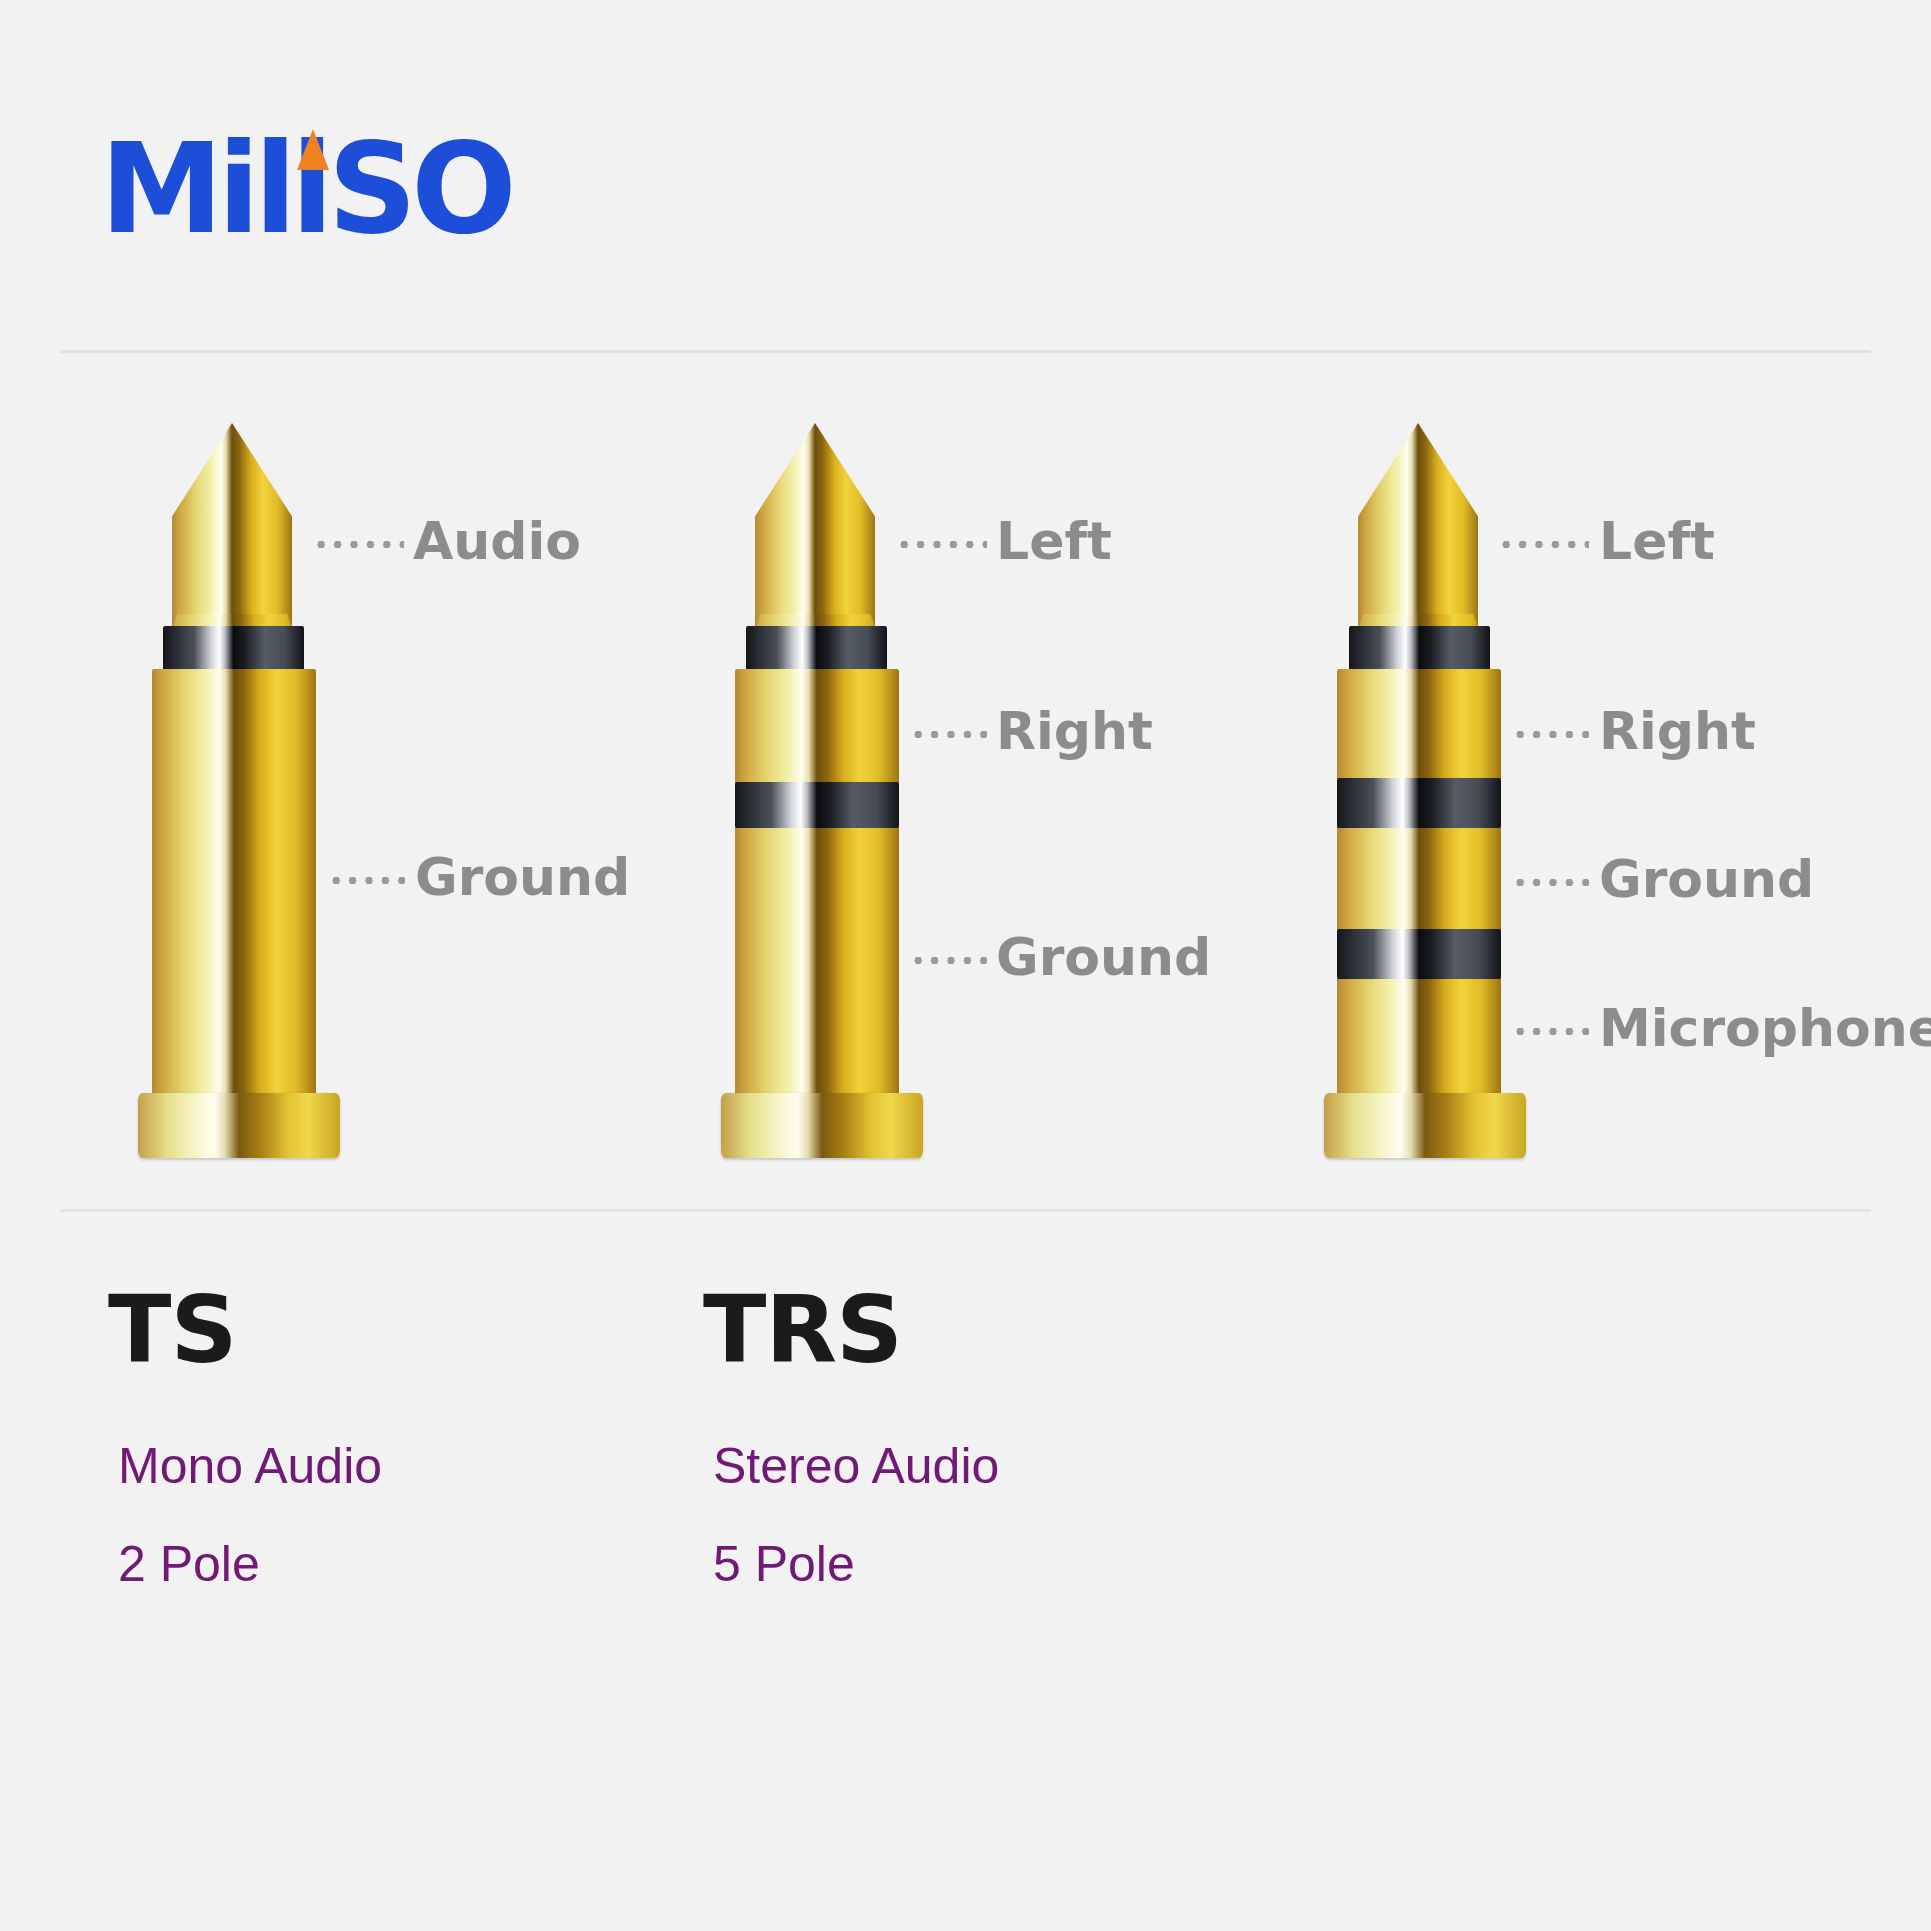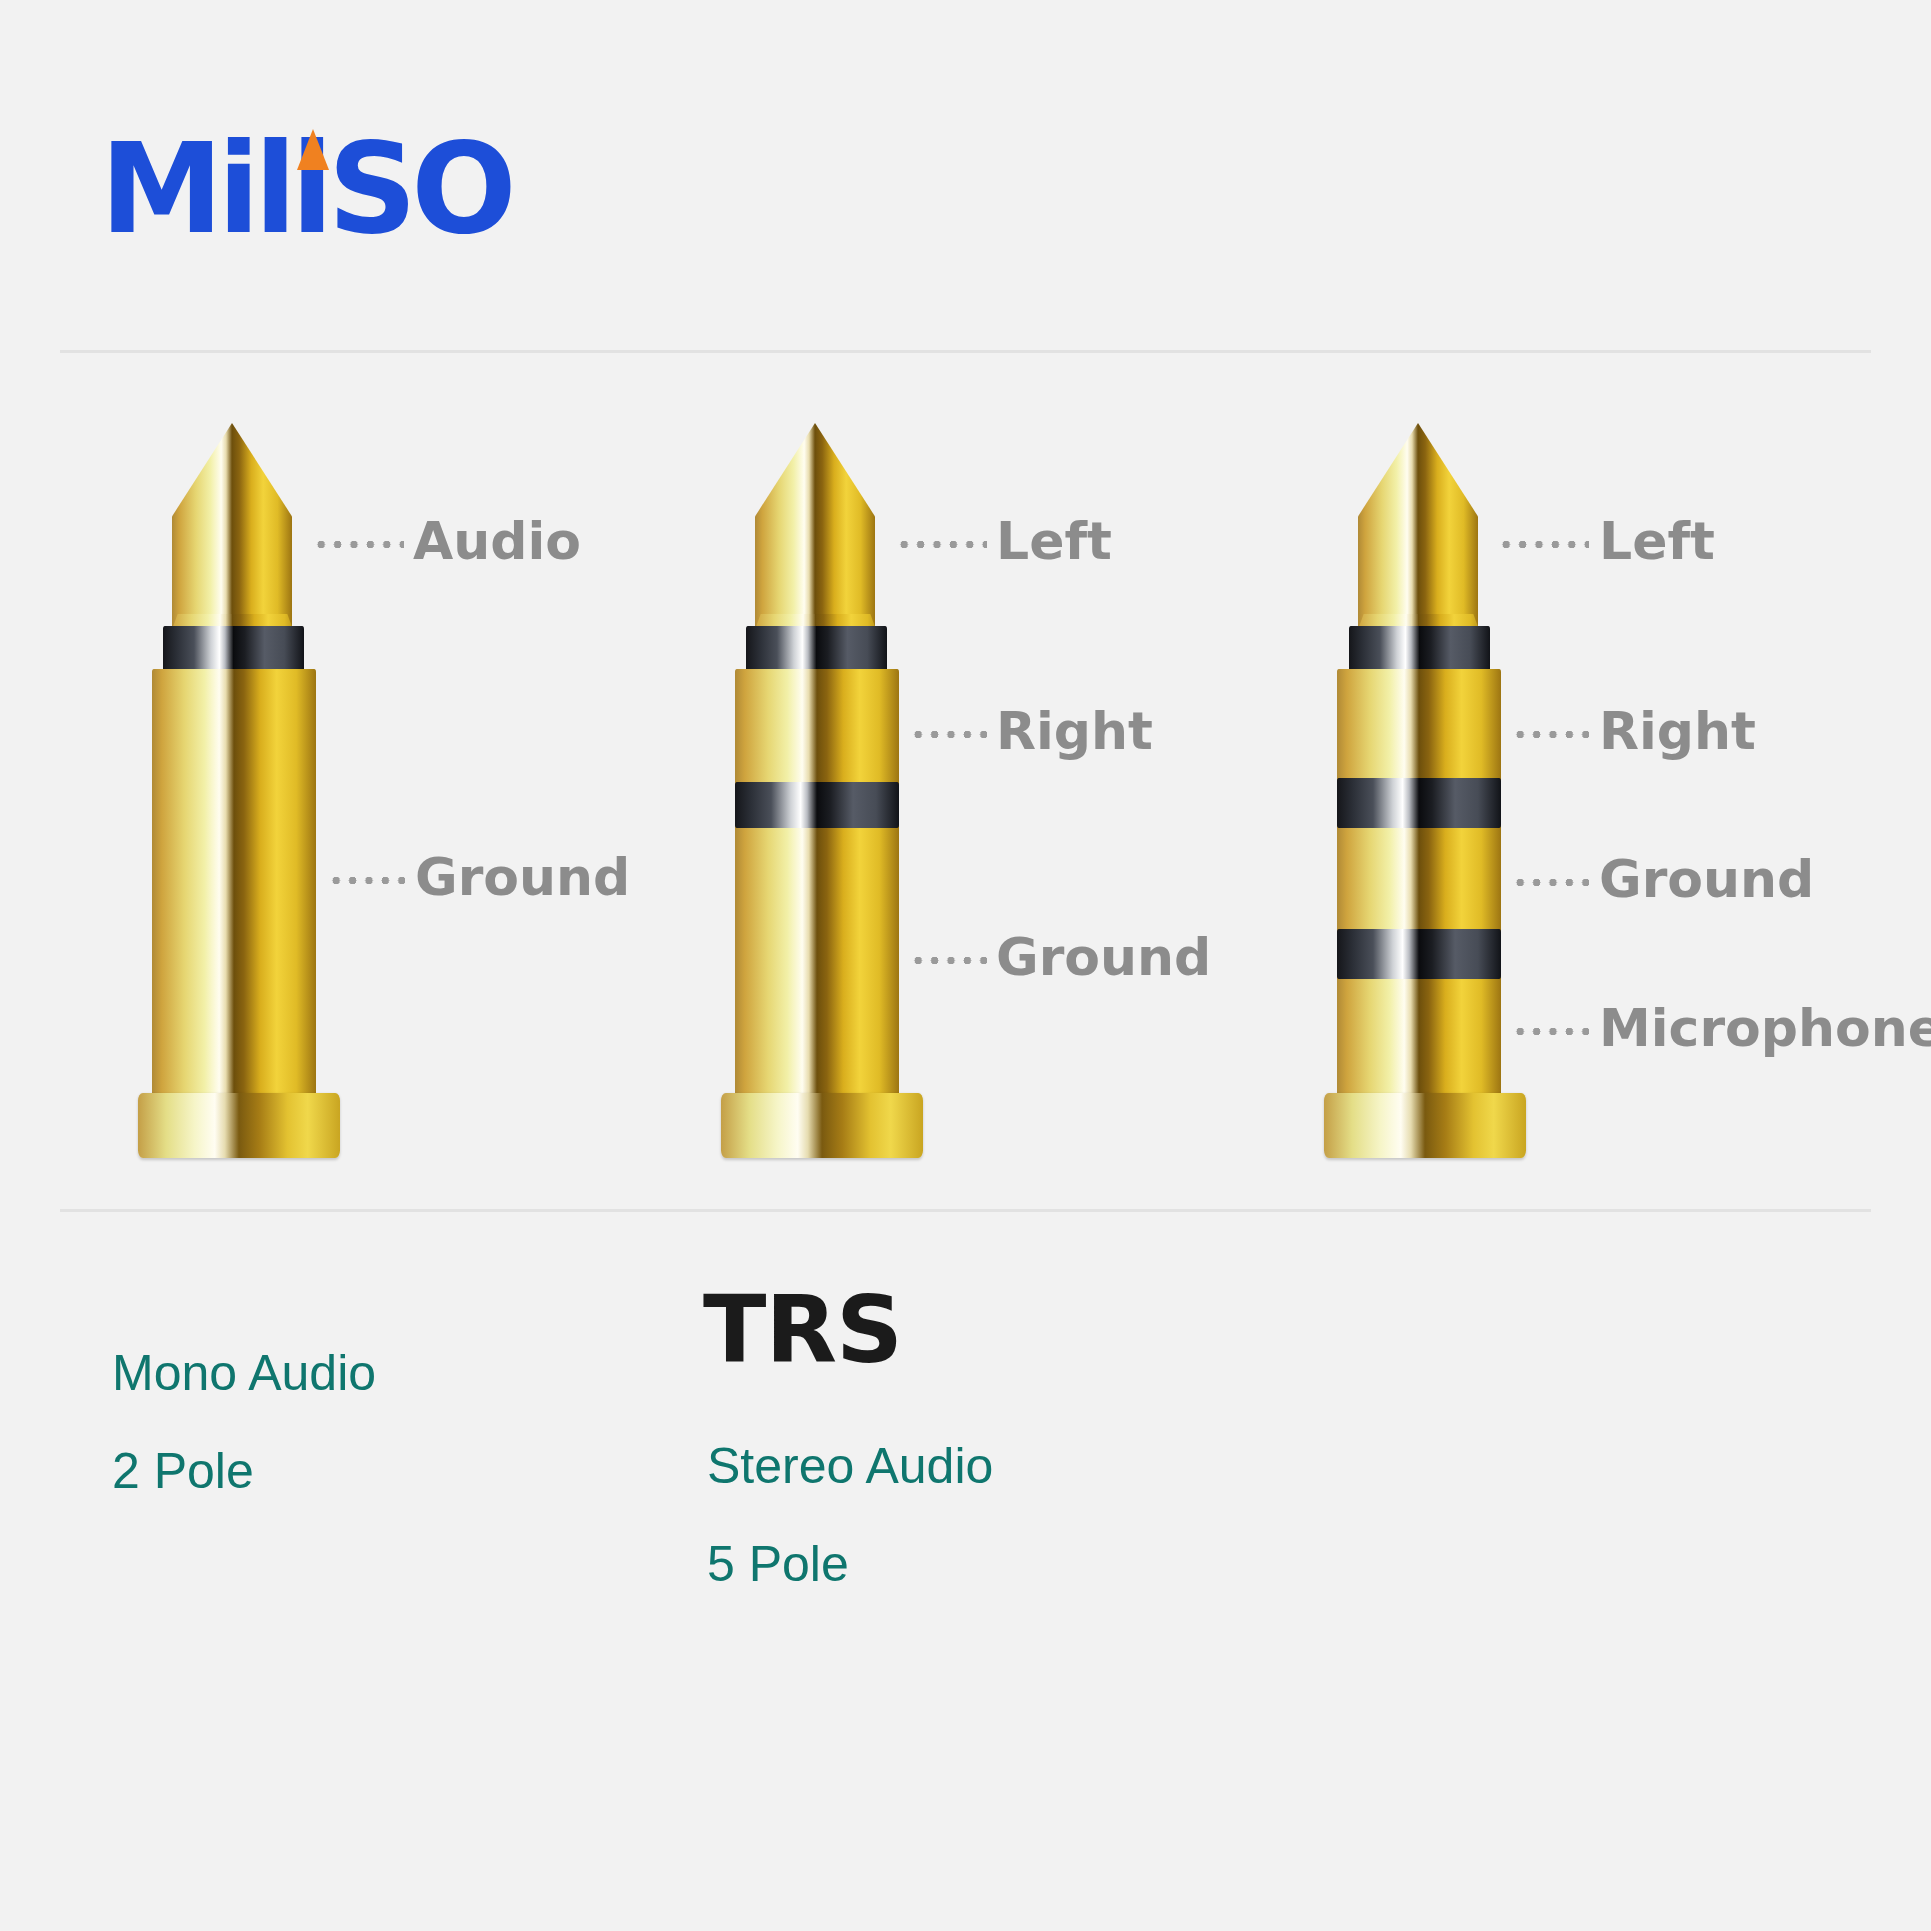--- a/index.html
+++ b/index.html
@@ -173,23 +173,23 @@
     font-weight: bold;
     color: #1b1b1b;
     line-height: 1;
     letter-spacing: -1px;
     margin: 0;
     white-space: nowrap;
   }
   .info .sub {
     font-family: "Liberation Sans", sans-serif;
     font-size: 50px;
-    color: #0f766e;
-    line-height: 1;
-    margin: 4px;
+    color: #701a75;
+    line-height: 1;
+    margin: 10px;
     white-space: nowrap;
   }
   .info .sub.s1 { margin-top: 64px; }
   .info .sub.s2 { margin-top: 48px; }
 </style>
 </head>
 <body>
 
 <div class="logo-wrap">
   <span class="logo-text">MillSO</span>
@@ -268,20 +268,21 @@
     <div class="leader" style="left:1512px; top:879px; width:77px;"></div>
     <div class="label" style="left:1599px; top:853px;">Ground</div>
 
     <div class="leader" style="left:1512px; top:1028px; width:77px;"></div>
     <div class="label" style="left:1599px; top:1002px;">Microphone</div>
   </div>
 
 </div>
 
 <div class="info" style="left:108px;">
+  <p class="title">TS</p>
   <p class="sub s1">Mono Audio</p>
   <p class="sub s2">2 Pole</p>
 </div>
 
 <div class="info" style="left:703px;">
   <p class="title">TRS</p>
   <p class="sub s1">Stereo Audio</p>
   <p class="sub s2">5 Pole</p>
 </div>
 

